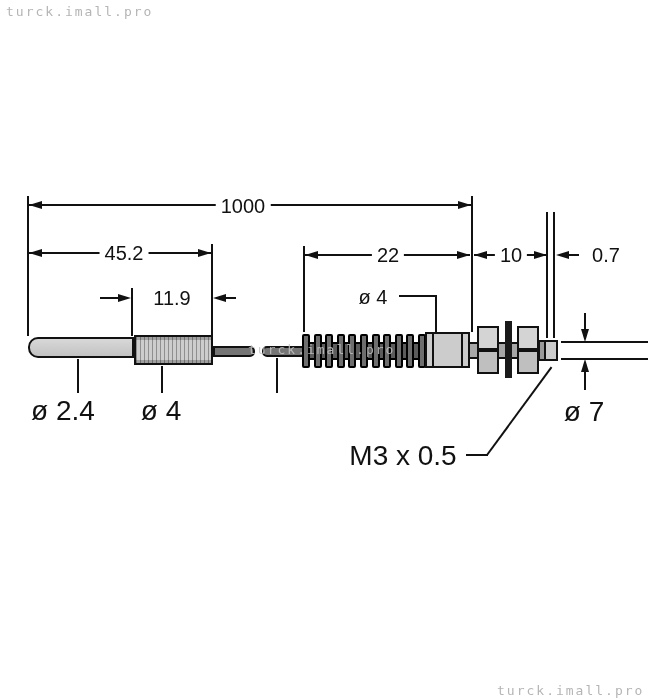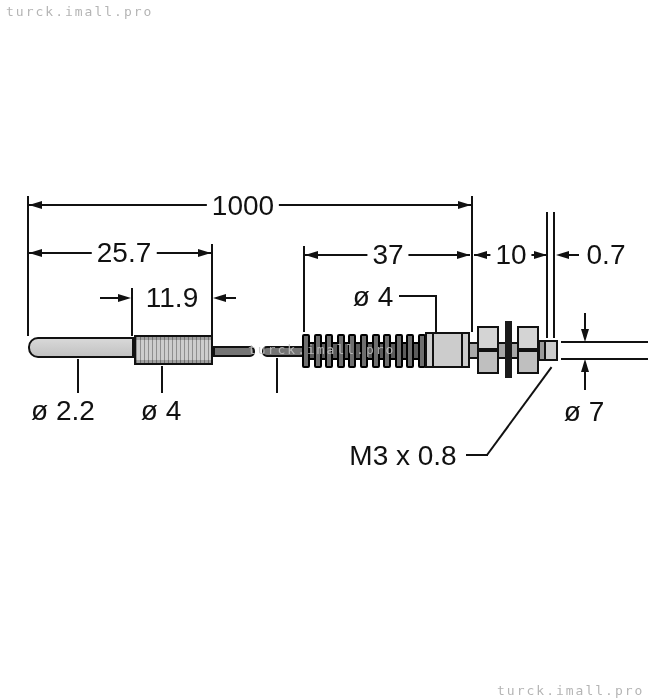--- a/index.html
+++ b/index.html
@@ -16,21 +16,21 @@
   .diag{position:absolute;height:2px;background:#111;transform-origin:0 50%;z-index:5;}
 
   
   .ar{position:absolute;width:0;height:0;z-index:6;}
   .ar.l{border-top:4px solid transparent;border-bottom:4px solid transparent;border-right:13px solid #111;}
   .ar.r{border-top:4px solid transparent;border-bottom:4px solid transparent;border-left:13px solid #111;}
   .ar.d{border-left:4px solid transparent;border-right:4px solid transparent;border-top:13px solid #111;}
   .ar.u{border-left:4px solid transparent;border-right:4px solid transparent;border-bottom:13px solid #111;}
 
   
-  .dimtext{position:absolute;transform:translate(-50%,-50%);font-size:28px;color:#111;
+  .dimtext{position:absolute;transform:translate(-50%,-50%);font-size:20px;color:#111;
            white-space:nowrap;background:#fff;padding:0 5px;z-index:10;line-height:1.05;}
   .labeltext{position:absolute;transform:translate(-50%,-50%);font-size:28px;color:#111;
              white-space:nowrap;z-index:10;line-height:1.05;}
 
   
   .tube{position:absolute;left:28px;top:337px;width:106px;height:21px;z-index:2;
         background:linear-gradient(180deg,#d8d8d8,#c2c2c2);
         border:2px solid #111;border-radius:10px 0 0 10px;box-sizing:border-box;}
   .knurl{position:absolute;left:134px;top:335px;width:79px;height:30px;z-index:3;box-sizing:border-box;
          background:repeating-linear-gradient(90deg,#8f8f8f 0 1px,#cdcdcd 1px 4px);
@@ -101,59 +101,59 @@
   <div class="vline" style="left:471px;top:196px;height:136px;"></div>
   <div class="hline" style="left:29px;top:204px;width:442px;"></div>
   <div class="ar l" style="left:29px;top:201px;"></div>
   <div class="ar r" style="left:458px;top:201px;"></div>
   <div class="dimtext" style="left:243px;top:206px;">1000</div>
 
   <div class="vline" style="left:211px;top:244px;height:92px;"></div>
   <div class="hline" style="left:29px;top:252px;width:182px;"></div>
   <div class="ar l" style="left:29px;top:249px;"></div>
   <div class="ar r" style="left:198px;top:249px;"></div>
-  <div class="dimtext" style="left:124px;top:253px;">25.7</div>
+  <div class="dimtext" style="left:124px;top:253px;">45.2</div>
 
   <div class="vline" style="left:131px;top:288px;height:48px;"></div>
   <div class="hline" style="left:100px;top:297px;width:20px;"></div>
   <div class="ar r" style="left:118px;top:294px;"></div>
   <div class="ar l" style="left:213px;top:294px;"></div>
   <div class="hline" style="left:226px;top:297px;width:10px;"></div>
   <div class="dimtext" style="left:172px;top:298px;">11.9</div>
 
   <div class="vline" style="left:303px;top:246px;height:86px;"></div>
   <div class="hline" style="left:305px;top:254px;width:165px;"></div>
   <div class="ar l" style="left:305px;top:251px;"></div>
   <div class="ar r" style="left:457px;top:251px;"></div>
-  <div class="dimtext" style="left:388px;top:255px;">37</div>
+  <div class="dimtext" style="left:388px;top:255px;">22</div>
 
   <div class="hline" style="left:474px;top:254px;width:73px;"></div>
   <div class="ar l" style="left:474px;top:251px;"></div>
   <div class="ar r" style="left:534px;top:251px;"></div>
   <div class="dimtext" style="left:511px;top:255px;">10</div>
 
   <div class="vline" style="left:546px;top:212px;height:126px;"></div>
   <div class="vline" style="left:553px;top:212px;height:126px;"></div>
   <div class="ar l" style="left:556px;top:251px;"></div>
   <div class="hline" style="left:569px;top:254px;width:10px;"></div>
   <div class="dimtext" style="left:606px;top:255px;">0.7</div>
 
   <div class="dimtext" style="left:373px;top:297px;">ø 4</div>
   <div class="hline" style="left:399px;top:295px;width:38px;"></div>
   <div class="vline" style="left:435px;top:295px;height:37px;"></div>
 
   <div class="vline" style="left:77px;top:359px;height:34px;"></div>
-  <div class="labeltext" style="left:63px;top:411px;">ø 2.2</div>
+  <div class="labeltext" style="left:63px;top:411px;">ø 2.4</div>
 
   <div class="vline" style="left:161px;top:366px;height:27px;"></div>
   <div class="labeltext" style="left:161px;top:411px;">ø 4</div>
 
   <div class="vline" style="left:276px;top:358px;height:35px;"></div>
 
-  <div class="labeltext" style="left:403px;top:456px;">M3 x 0.8</div>
+  <div class="labeltext" style="left:403px;top:456px;">M3 x 0.5</div>
   <div class="hline" style="left:466px;top:454px;width:22px;"></div>
   <div class="diag" style="left:487px;top:454px;width:109px;transform:rotate(-53.7deg);"></div>
 
   <div class="hline" style="left:561px;top:341px;width:87px;"></div>
   <div class="hline" style="left:561px;top:358px;width:87px;"></div>
   <div class="vline" style="left:584px;top:313px;height:18px;"></div>
   <div class="ar d" style="left:581px;top:329px;"></div>
   <div class="ar u" style="left:581px;top:359px;"></div>
   <div class="vline" style="left:584px;top:370px;height:20px;"></div>
   <div class="labeltext" style="left:584px;top:412px;">ø 7</div>

